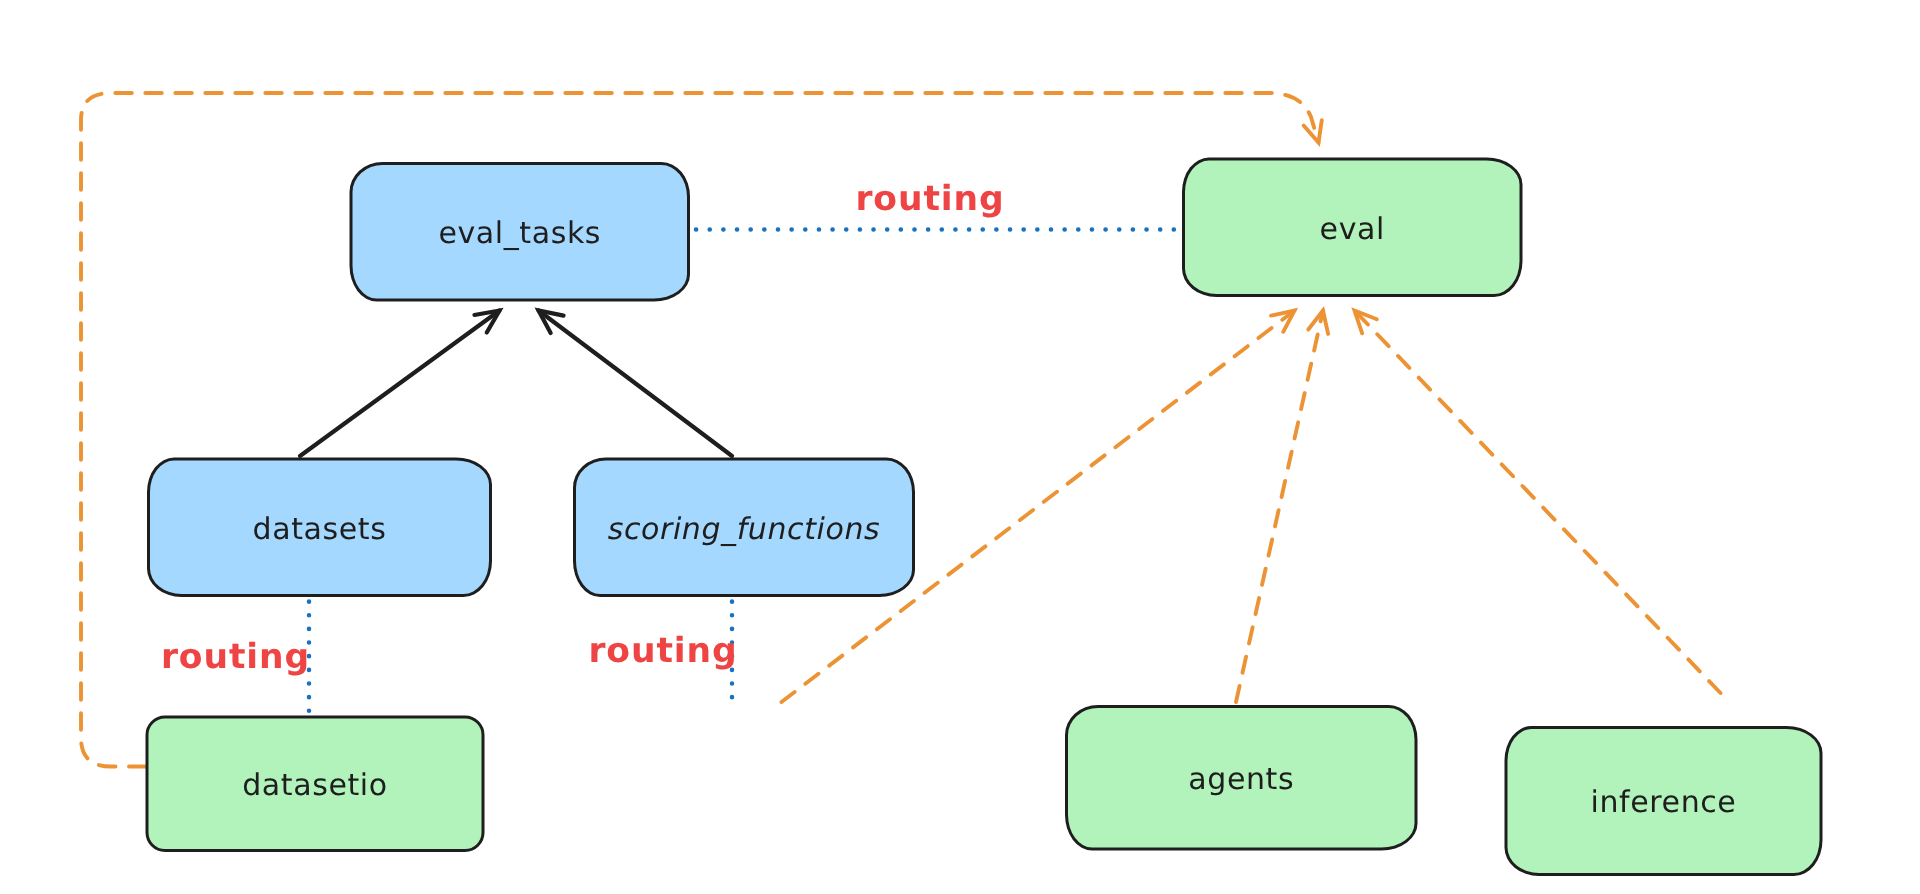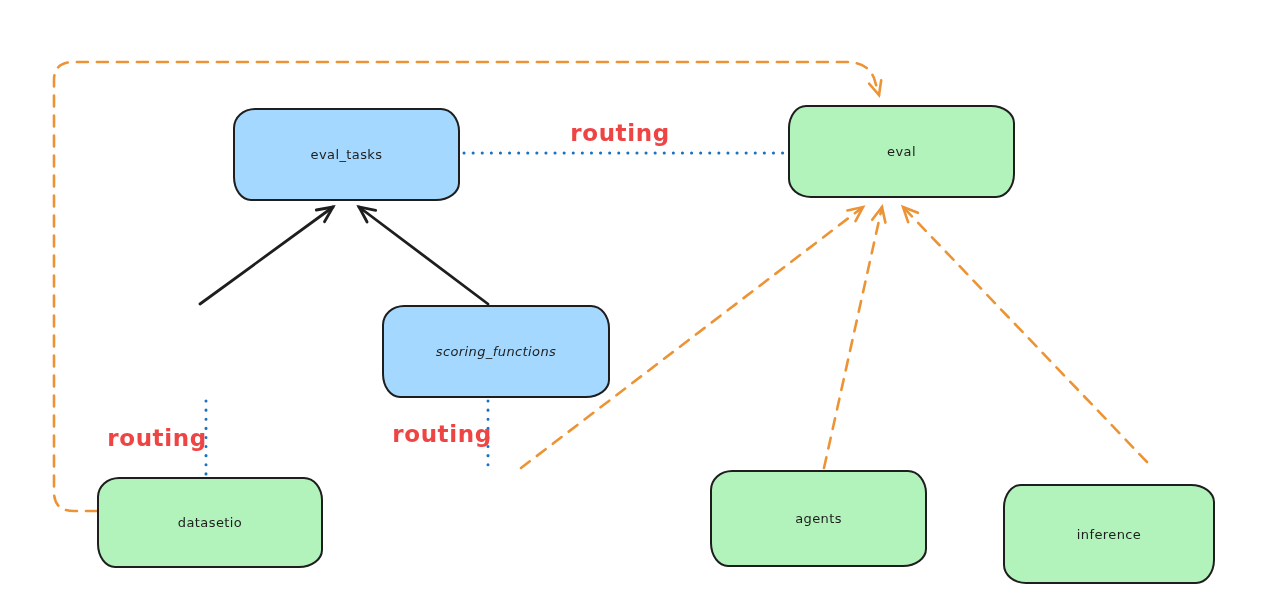--- a/index.html
+++ b/index.html
@@ -21,21 +21,21 @@
     width: 1280px;
     height: 596px;
   }
   .node {
     position: absolute;
     display: flex;
     align-items: center;
     justify-content: center;
     border: 2.5px solid #1e1e1e;
     color: #1e1e1e;
-    font-size: 13px;
+    font-size: 20px;
     letter-spacing: 0.4px;
     box-sizing: border-box;
     cursor: pointer;
   }
   .node.blue  { background: #a5d8ff; }
   .node.green { background: #b2f2bb; }
   .r1 { border-radius: 22px 19px 24px 18px / 20px 23px 18px 24px; }
   .r2 { border-radius: 18px 24px 19px 23px / 23px 18px 24px 19px; justify-content: center; }
   .edge-label {
     position: absolute;
@@ -97,31 +97,34 @@
   </svg>
 
   <div class="node blue r1" style="left:233px;  top:108px; width:227px; height:93px;">
     <span>eval_tasks</span>
   </div>
 
   <div class="node green r2" style="left:788px;  top:105px; width:227px; height:93px;">
     <span>eval</span>
   </div>
 
+  <div class="node blue r2" style="left:98px;   top:305px; width:230px; height:93px;">
+    <span>datasets</span>
+  </div>
 
   <div class="node blue r1" style="left:382px;  top:305px; width:228px; height:93px;font-style:italic;">
     <span>scoring_functions</span>
   </div>
 
-  <div class="node green r1" style="left:97px;   top:477px; width:226px; height:91px;">
+  <div class="node green r1" style="left:97px;   top:477px; width:226px; height:91px;border-radius:13px;">
     <span>datasetio</span>
   </div>
 
 
-  <div class="node green r1" style="left:710px;  top:470px; width:217px; height:97px;">
+  <div class="node green r1" style="left:710px;  top:470px; width:235px; height:97px;">
     <span>agents</span>
   </div>
 
   <div class="node green r2" style="left:1003px; top:465px; width:212px; height:100px;margin-top:19px;">
     <span>inference</span>
   </div>
 
   <span class="edge-label" style="left:565px; top:120px;">routing</span>
   <span class="edge-label" style="left:102px; top:425px;">routing</span>
   <span class="edge-label" style="left:387px; top:421px;">routing</span>

